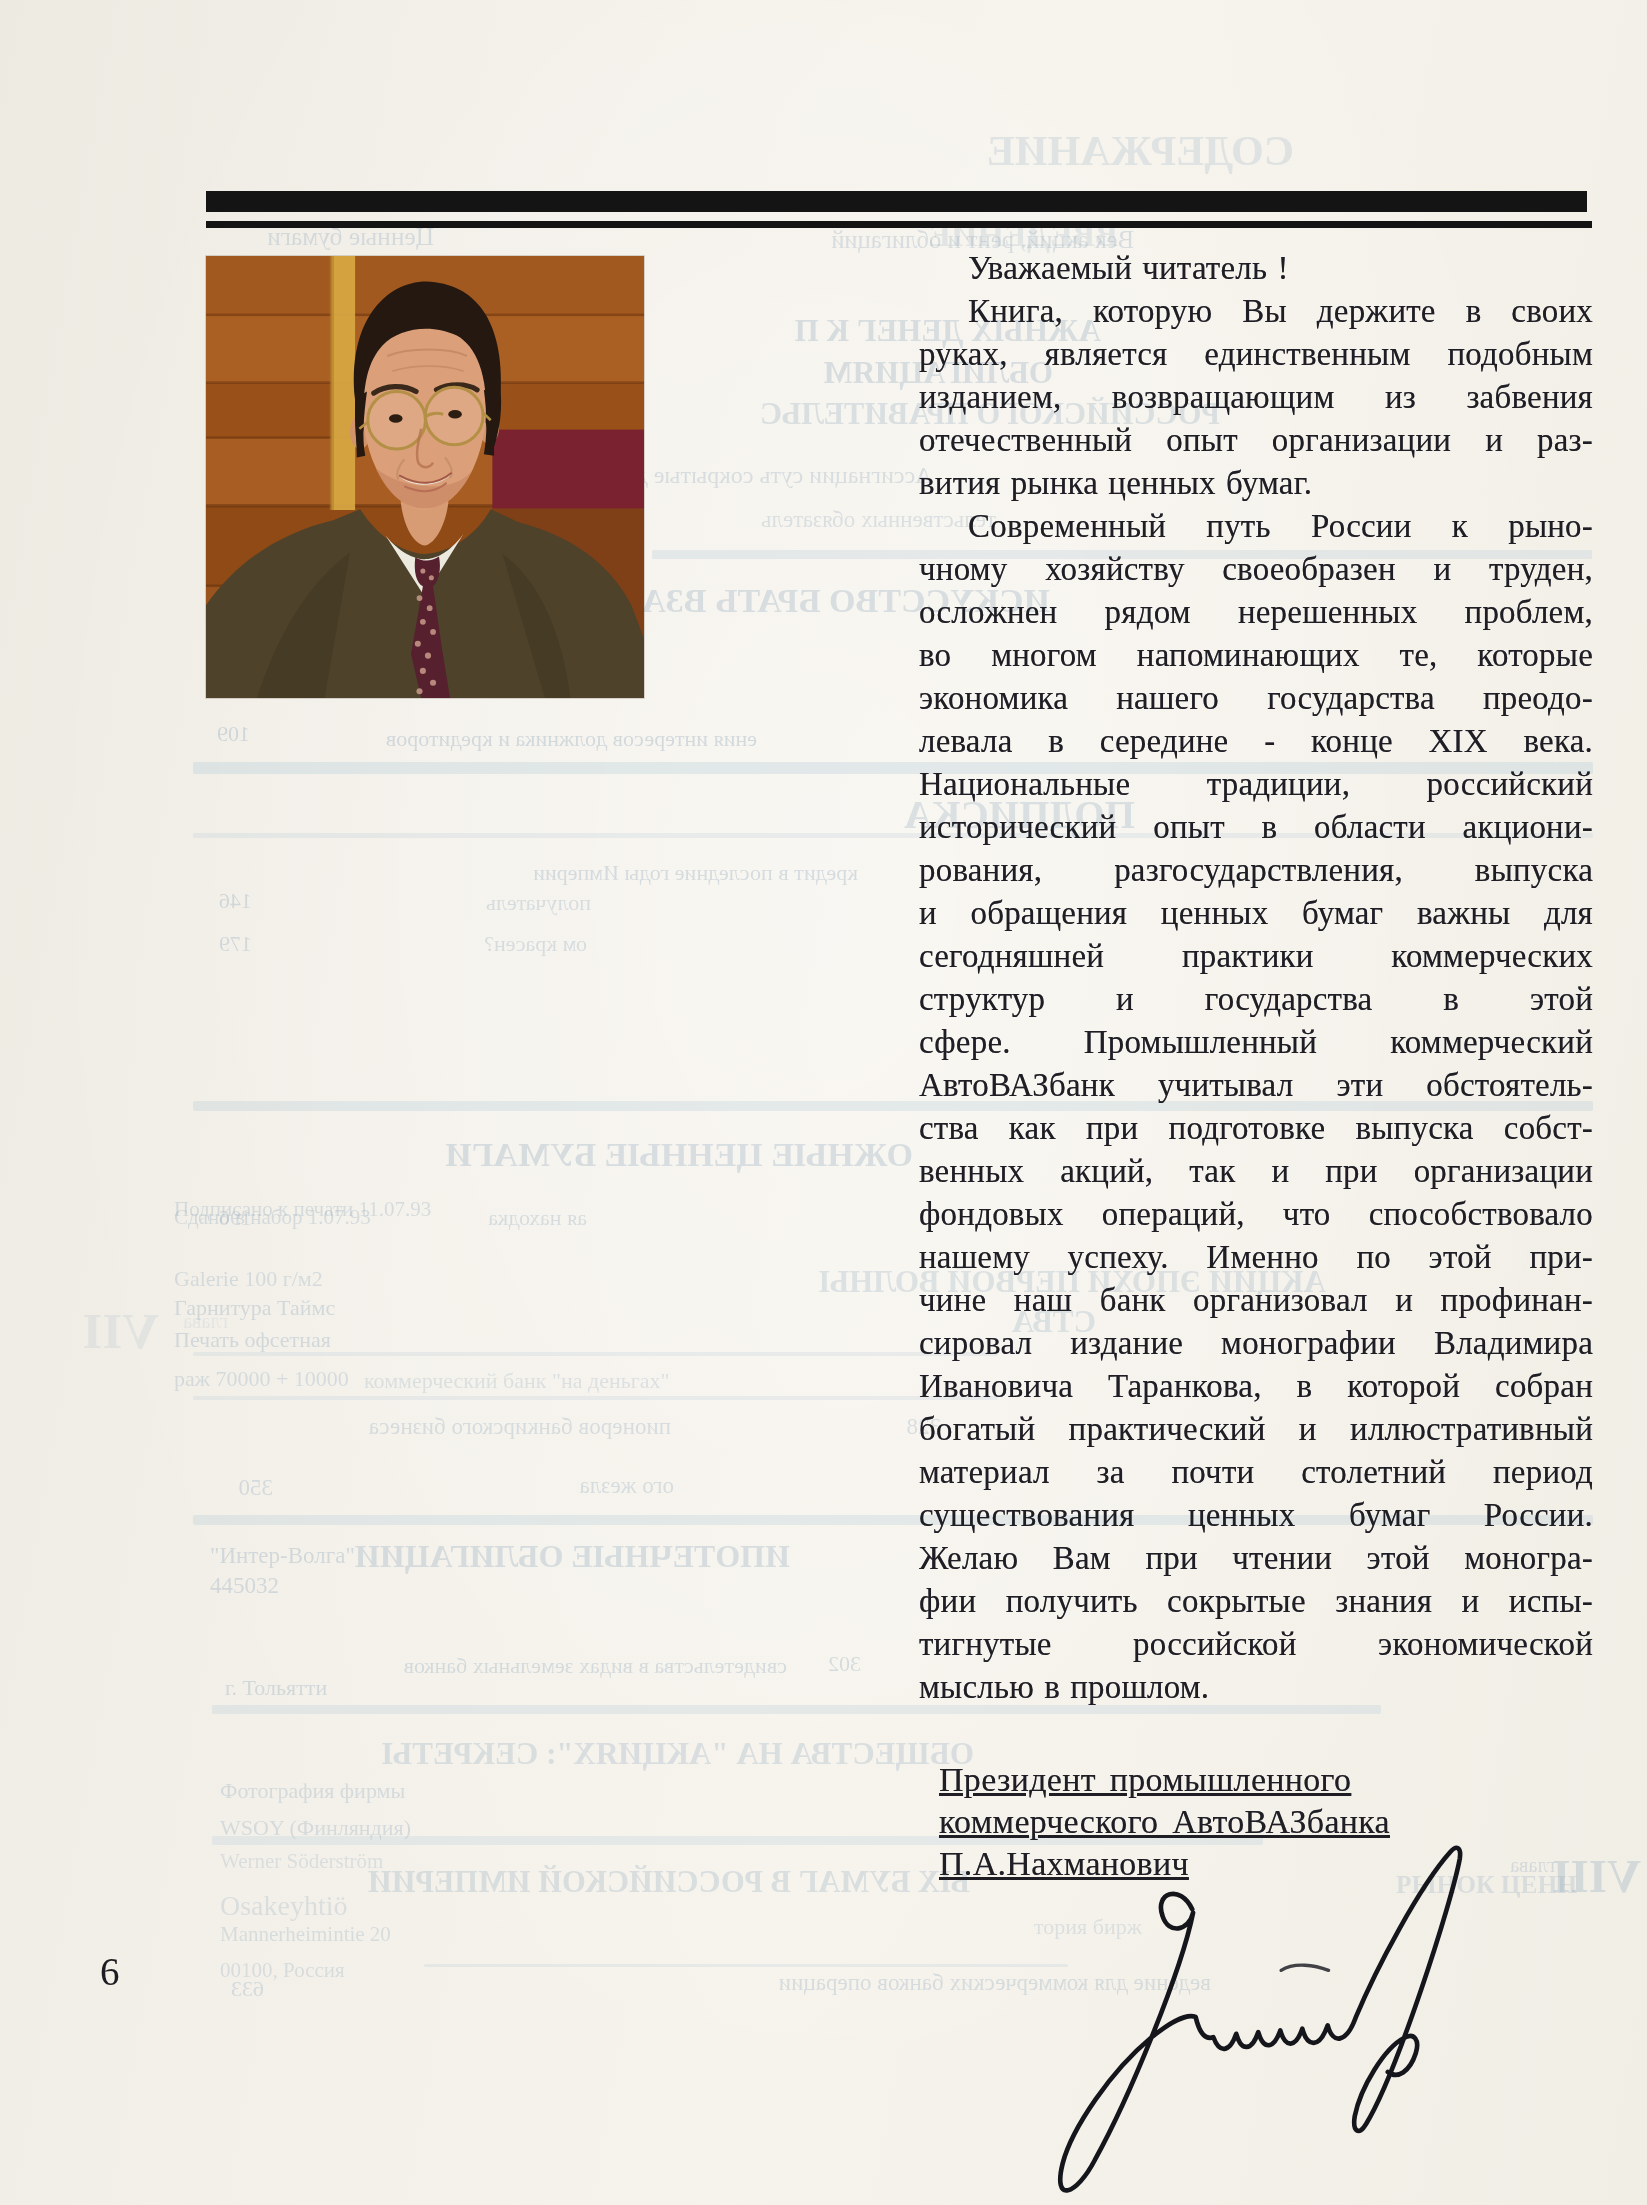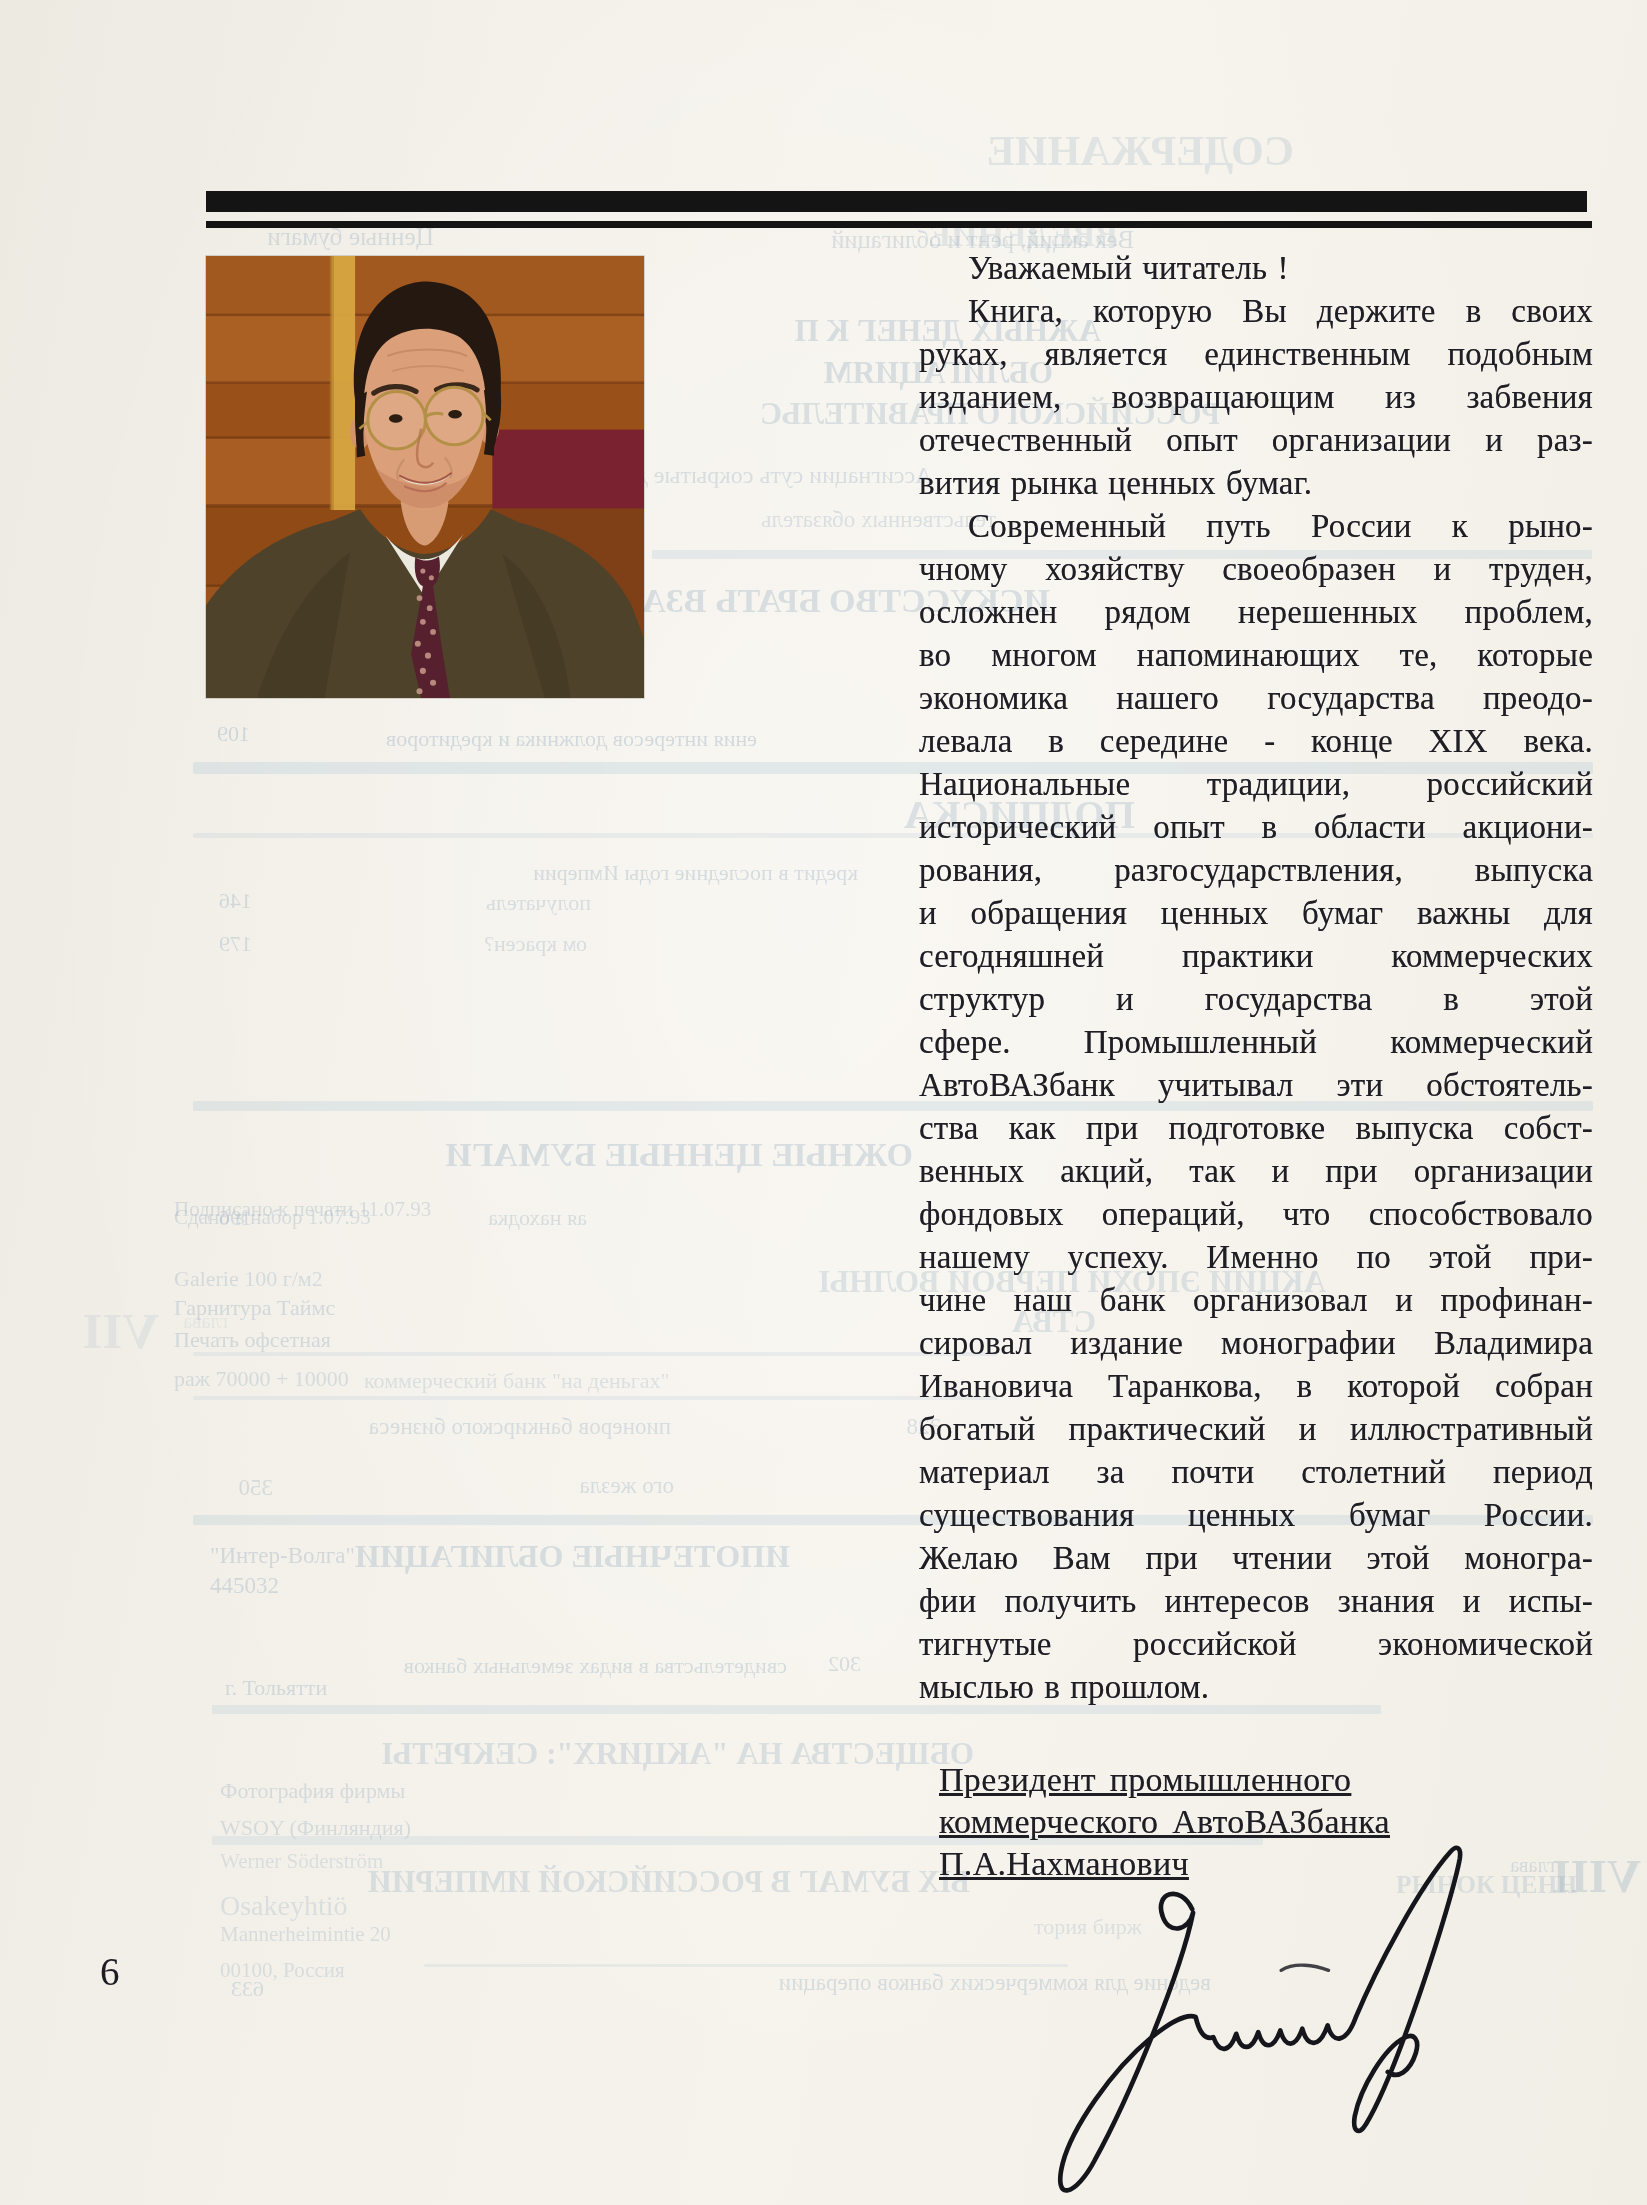--- a/index.html
+++ b/index.html
@@ -246,21 +246,21 @@
       <div class="line">венных акций, так и при организации</div>
       <div class="line">фондовых операций, что способствовало</div>
       <div class="line">нашему успеху. Именно по этой при-</div>
       <div class="line">чине наш банк организовал и профинан-</div>
       <div class="line">сировал издание монографии Владимира</div>
       <div class="line">Ивановича Таранкова, в которой собран</div>
       <div class="line">богатый практический и иллюстративный</div>
       <div class="line">материал за почти столетний период</div>
       <div class="line">существования ценных бумаг России.</div>
       <div class="line">Желаю Вам при чтении этой моногра-</div>
-      <div class="line">фии получить интересов знания и испы-</div>
+      <div class="line">фии получить сокрытые знания и испы-</div>
       <div class="line">тигнутые российской экономической</div>
       <div class="line end">мыслью в прошлом.</div>
     </div>
 
   <div class="sig-block">
     <div>Президент промышленного</div>
     <div>коммерческого АвтоВАЗбанка</div>
     <div>П.А.Нахманович</div>
   </div>
 

